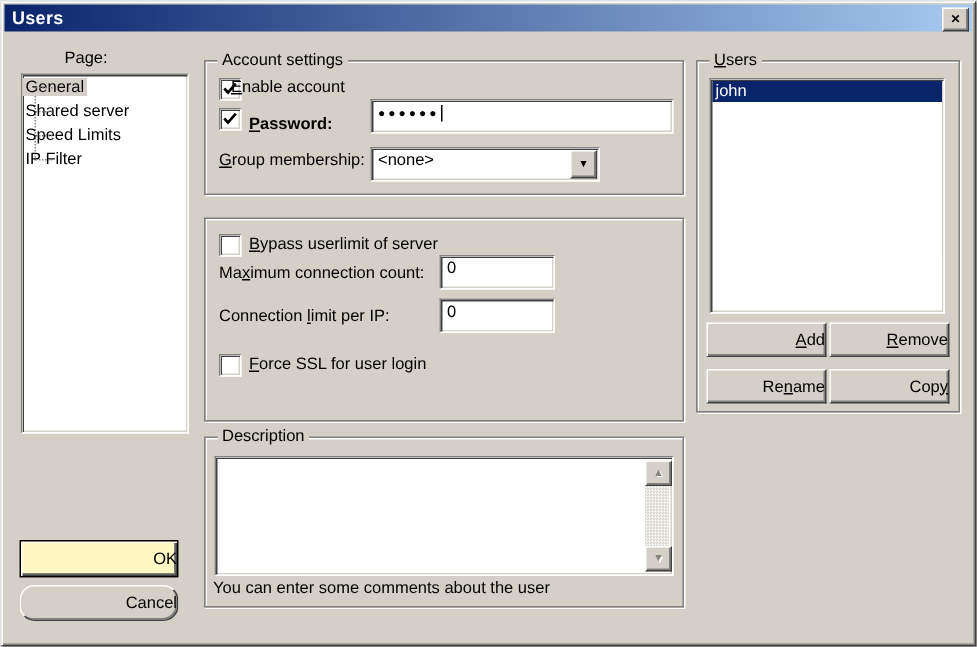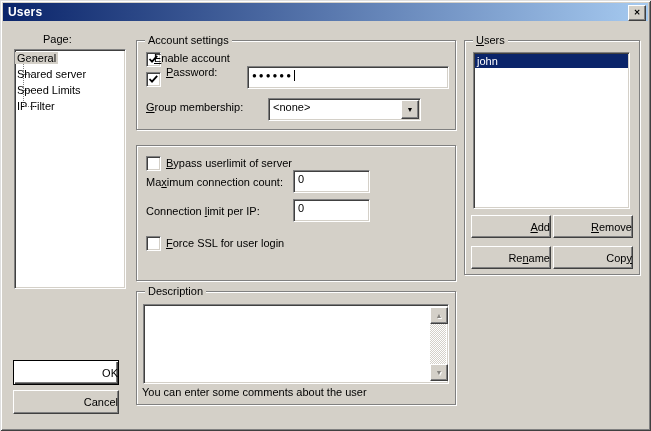--- a/index.html
+++ b/index.html
@@ -36,21 +36,21 @@
   .cb svg{position:absolute;left:0;top:0;}
   .field{position:absolute;line-height:17px;}
   .field .fv{padding-left:4px;}
   .caret{display:inline-block;width:1px;height:11px;background:#000;vertical-align:-2px;margin-left:1px;}
   .bullets{font-size:8px;letter-spacing:2px;vertical-align:1px;}
   .btn{
     position:absolute;display:flex;align-items:center;justify-content:flex-end;
     font-size:11px;cursor:default;
   }
   .defaultbtn{
-    background:#ffffff;border:1px solid #000000;
+    background:#fef9c3;border:1px solid #000000;
     box-shadow: inset 1px 1px 0 #ffffff, inset -1px -1px 0 #404040, inset -2px -2px 0 #808080;
   }
   .treebox{position:absolute;left:14px;top:49px;width:110px;height:238px;overflow:hidden;}
   .trunk{position:absolute;left:8px;top:6px;height:51px;border-left:1px dotted #808080;}
   .titem{position:relative;height:16px;line-height:16px;white-space:nowrap;}
   .titem:first-child{margin-top:3px;}
   .titem::before{content:"";position:absolute;left:9px;top:8px;width:11px;border-top:1px dotted #808080;}
   .tlabel{padding:0 2px;}
   .titem.selected .tlabel{background:#d4d0c8;}
   .listbox{position:absolute;left:473px;top:52px;width:155px;height:155px;overflow:hidden;}
@@ -113,27 +113,27 @@
       <path d="M2.5 6 L5 8.7 L10.2 2.8" fill="none" stroke="#000" stroke-width="1.8"></path>
     </svg>
   </span>
   <span class="lbl" style="left:154px;top:52px;"><u>E</u>nable account</span>
 
   <span class="cb sunken" style="left:146px;top:72px;">
     <svg width="13" height="13" viewBox="0 0 13 13">
       <path d="M2.5 6 L5 8.7 L10.2 2.8" fill="none" stroke="#000" stroke-width="1.8"></path>
     </svg>
   </span>
-  <span class="lbl" style="left:166px;top:66px;"><u>P</u>assword:</span>
+  <span class="lbl" style="left:166px;top:77px;font-weight:bold;"><u>P</u>assword:</span>
   <div class="field sunken" style="left:247px;top:66px;width:200px;height:21px;">
     <span class="fv"><span class="bullets">●●●●●●</span><i class="caret"></i></span>
   </div>
 
   <span class="lbl" style="left:146px;top:101px;"><u>G</u>roup membership:</span>
-  <div class="combo sunken" style="left:247px;top:98px;width:151px;height:21px;margin-left:21px;">
+  <div class="combo sunken" style="left:247px;top:98px;width:151px;height:21px;">
     <span class="cv">&lt;none&gt;</span>
     <span class="carrow raised">
       <span>▼</span>
     </span>
   </div>
 
   <div class="group" style="left:136px;top:145px;width:318px;height:134px;"></div>
   <span class="cb sunken" style="left:146px;top:156px;"></span>
   <span class="lbl" style="left:166px;top:157px;"><u>B</u>ypass userlimit of server</span>
 
@@ -181,17 +181,17 @@
   <div class="btn raised" style="left:471px;top:246px;width:78px;height:21px;">
     <span>Re<u>n</u>ame</span>
   </div>
   <div class="btn raised" style="left:553px;top:246px;width:78px;height:21px;">
     <span>Cop<u>y</u></span>
   </div>
 
   <div class="btn defaultbtn" style="left:13px;top:360px;width:104px;height:23px;">
     <span>OK</span>
   </div>
-  <div class="btn raised" style="left:13px;top:390px;width:104px;height:22px;">
+  <div class="btn raised" style="left:13px;top:390px;width:104px;height:22px;border-radius:10px;">
     <span>Cancel</span>
   </div>
 
 </div>
 
 </body></html>

